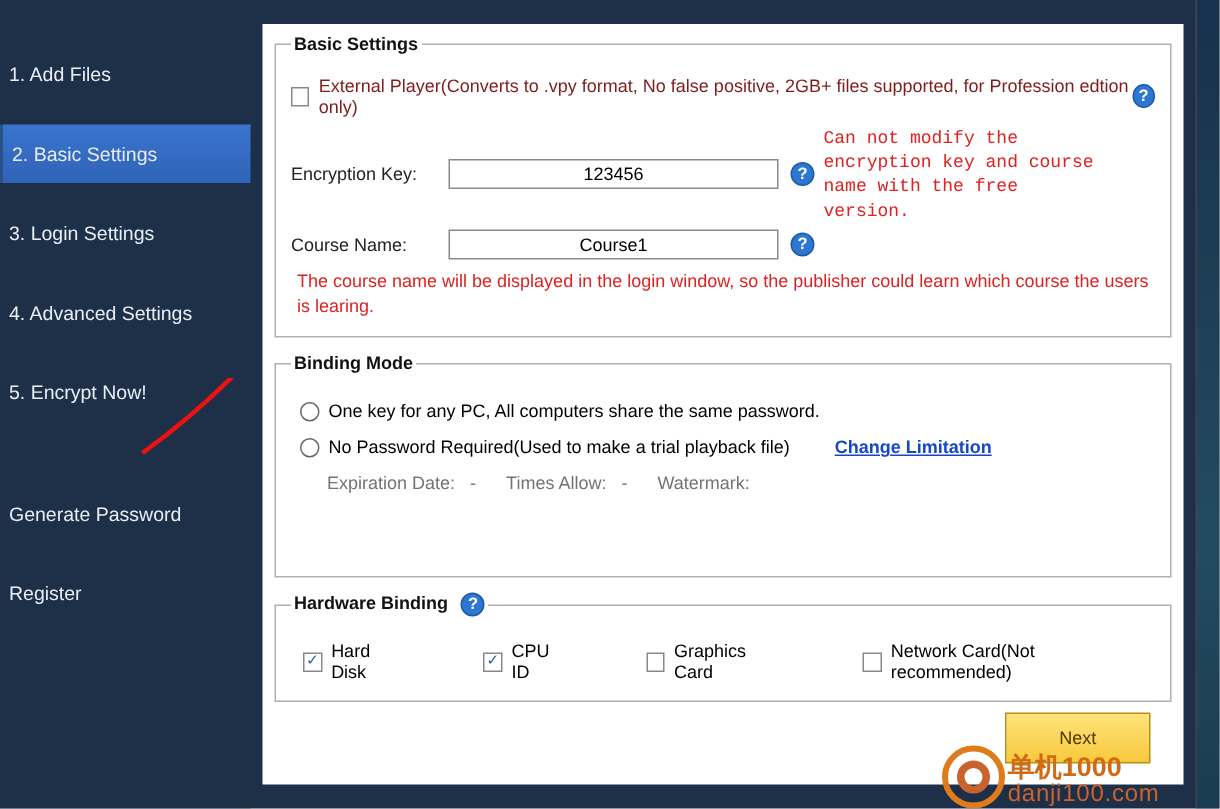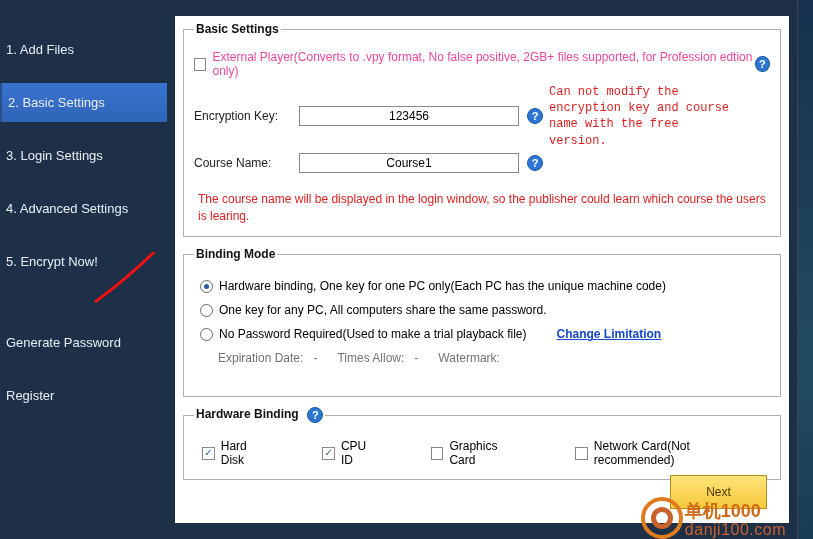--- a/index.html
+++ b/index.html
@@ -55,38 +55,38 @@
     padding: 0 2px;
     color: #111;
   }
   .row { display: flex; align-items: center; margin: 6px 0; }
   .cb {
     width: 13px; height: 13px; border: 1px solid #888;
     display: inline-flex; align-items: center; justify-content: center;
     margin-right: 6px; background: #fff;
     font-size: 10px; color: #2a5aa0; line-height: 1;
   }
-  .muted { color: #ec4899; }
+  .muted { color: #7f1d1d; }
   .label-col { width: 105px; color: #222; }
   .text-input {
     height: 20px; border: 1px solid #8a8a8a;
     text-align: center; font-size: 12px;
     padding: 1px 4px; background: #fff;
   }
   .w1 { width: 220px; }
   .help-icon {
     width: 16px; height: 16px; border-radius: 50%;
     background: #2d77d2; color: #fff;
     display: inline-flex; align-items: center; justify-content: center;
     font-size: 11px; font-weight: bold;
     margin-left: 8px;
     border: 1px solid #1d5aa4;
   }
   .error-text { color: #d22; margin-left: 6px; line-height: 1.35; font-family: Liberation Mono, monospace; }
-  .note-text { color: #d22; margin: 18px 0 2px 4px; line-height: 1.4; }
+  .note-text { color: #d22; margin: 6px 0 2px 4px; line-height: 1.4; }
   .radio {
     width: 13px; height: 13px; border-radius: 50%;
     border: 1px solid #666; display: inline-flex;
     align-items: center; justify-content: center; margin-right: 6px;
     background: #fff;
   }
   .radio.sel::after {
     content: ""; width: 5px; height: 5px; border-radius: 50%;
     background: #2a5aa0;
   }
@@ -105,21 +105,21 @@
     border: 1px solid #b78f17;
     color: #4a3a00; font-size: 12px;
     cursor: pointer;
   }
   .arrow {
     position: absolute;
     left: 90px; top: 252px;
     pointer-events: none;
   }
   .logo-area {
-    position: absolute; right: 27px; bottom: 0px;
+    position: absolute; right: 40px; bottom: 0px;
     display: flex; align-items: flex-end;
     font-size: 11px; color: #c9632e;
   }
   .logo-circle {
     width: 42px; height: 42px; border-radius: 50%;
     border: 4px solid #e07b1d;
     margin-right: 0px;
     display: flex; align-items: center; justify-content: center;
     position: relative;
   }
@@ -170,24 +170,20 @@
         <span class="help-icon">?</span>
       </div>
 
       <div class="note-text">The course name will be displayed in the login window, so the publisher could learn which course the users is learing.</div>
     </fieldset>
 
     <fieldset class="panel" style="min-height:150px">
       <legend>Binding Mode</legend>
 
       <div class="binding-row">
-        <span class="radio sel"></span>
-        <span>Hardware binding, One key for one PC only(Each PC has the unique machine code)</span>
-      </div>
-      <div class="binding-row">
         <span class="radio"></span>
         <span>One key for any PC, All computers share the same password.</span>
       </div>
       <div class="binding-row">
         <span class="radio"></span>
         <span>No Password Required(Used to make a trial playback file)</span>
         <span class="link-blue">Change Limitation</span>
       </div>
       <div class="sub-row">
         <span>

